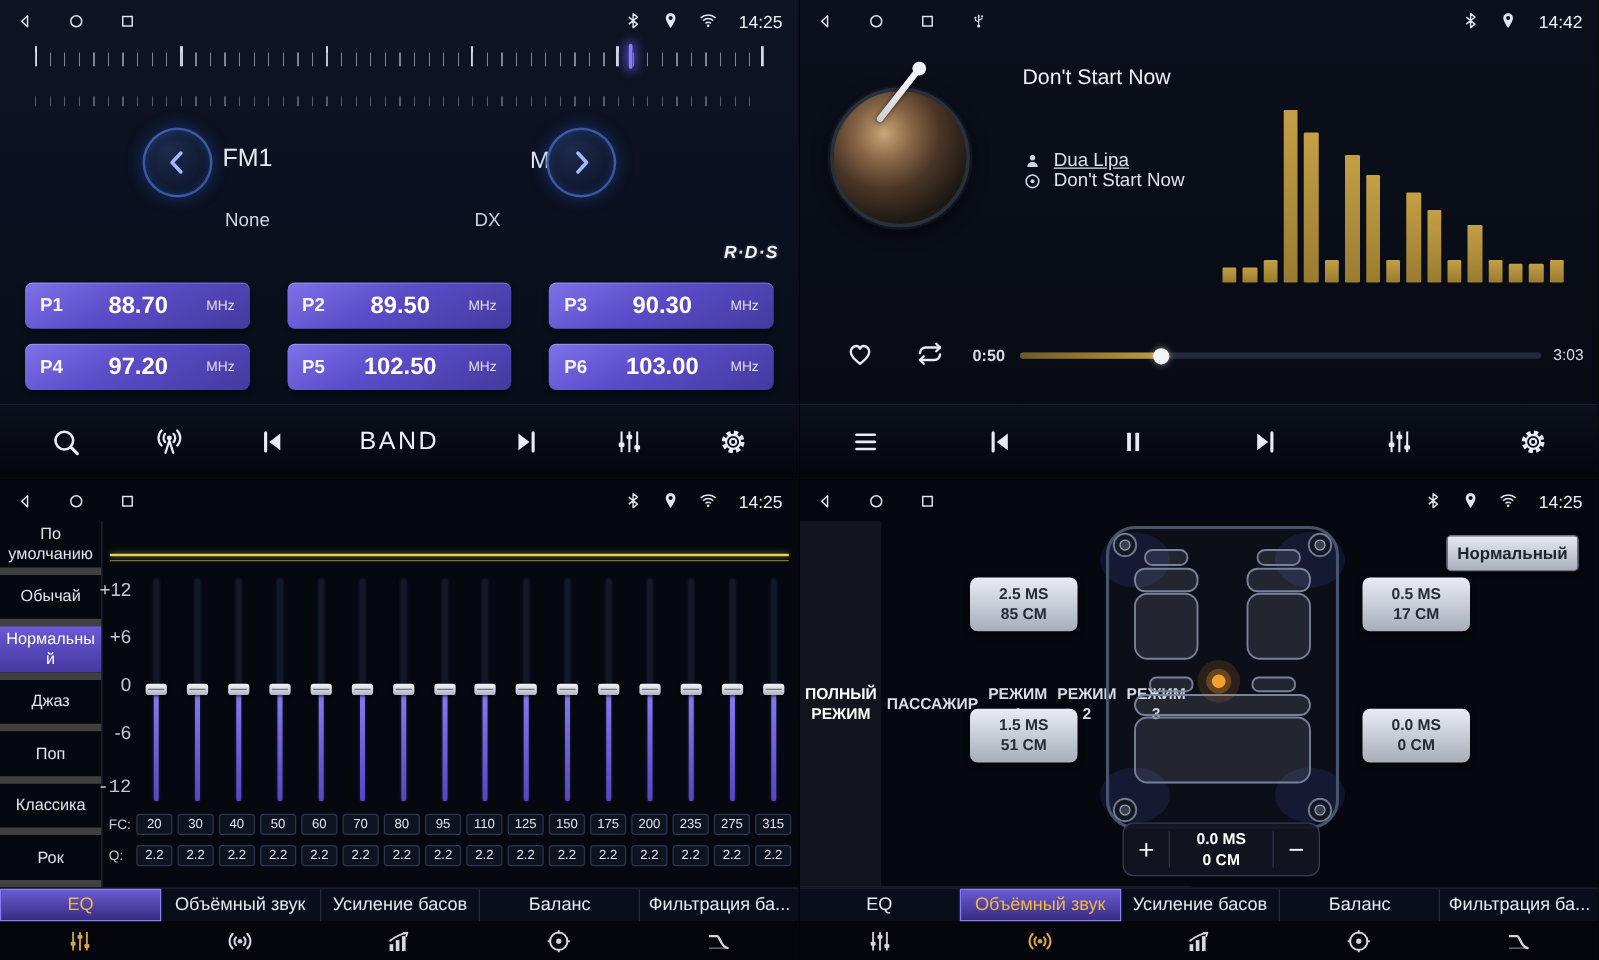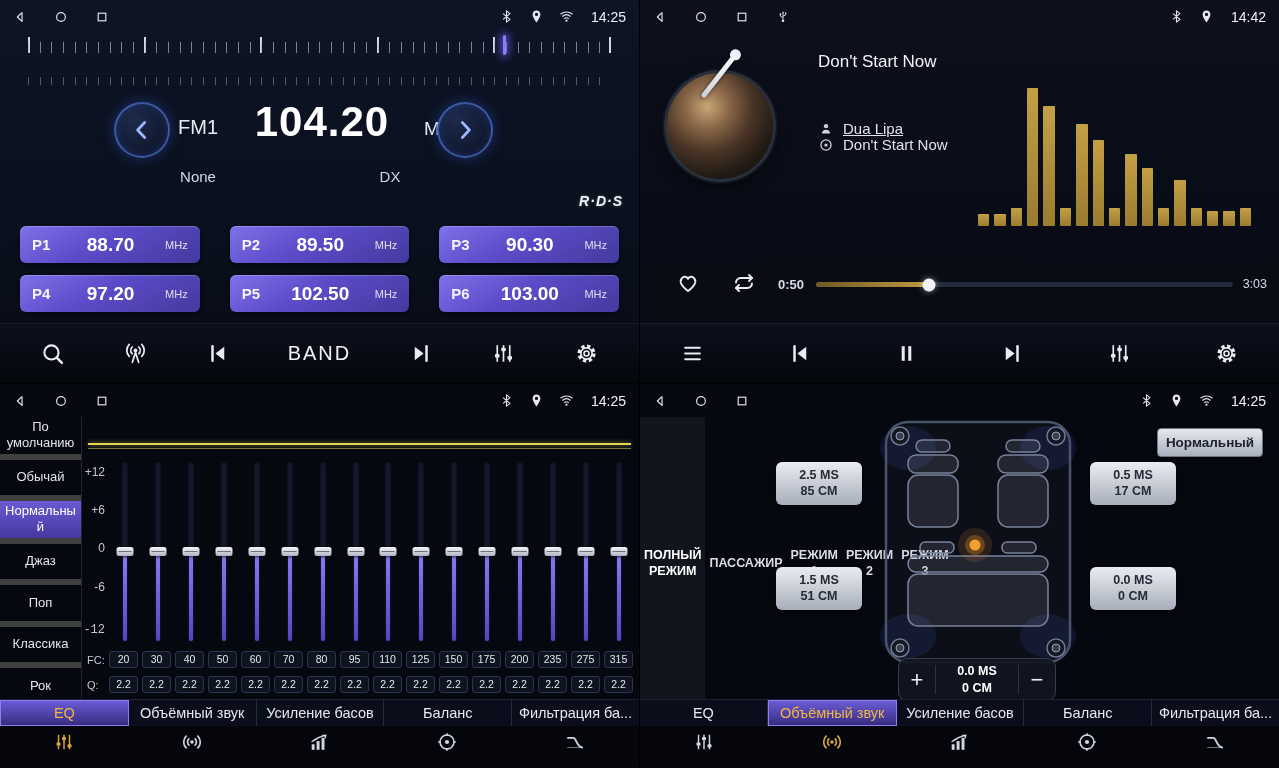--- a/index.html
+++ b/index.html
@@ -80,36 +80,36 @@
 
 
 .eq-presets{position:absolute;left:0;top:33px;bottom:58px;width:82px;display:flex;flex-direction:column;border-right:1px solid #1e2536;}
 .eq-preset{flex:1;display:flex;align-items:center;justify-content:center;text-align:center;font-size:13px;color:#dfe4ee;border-bottom:6px solid #404040;padding:2px 4px;cursor:pointer;line-height:1.25;word-break:break-word;}
 .eq-preset.sel{background:linear-gradient(180deg,#6a5ad6,#45389f);color:#fff;}
 .eq-main{position:absolute;left:82px;right:0;top:33px;bottom:58px;padding-top:2px;}
 .curve-strip{position:relative;height:42px;}
 .curve-line{position:absolute;left:6px;right:8px;top:24px;height:2px;background:#ded655;box-shadow:0 0 5px rgba(220,210,80,.6);}
 .curve-line2{position:absolute;left:6px;right:8px;top:29px;height:1px;background:#7a743a;}
 .slider-row{display:flex;height:182px;}
-.db-gutter{position:relative;width:27px;flex:none;font-size:12px;color:#c2c9d6;}
+.db-gutter{position:relative;width:27px;flex:none;font-size:15px;color:#c2c9d6;}
 .db{position:absolute;right:4px;transform:translateY(-50%);}
 .db:nth-child(1){top:6%;}.db:nth-child(2){top:27%;}.db:nth-child(3){top:48%;}.db:nth-child(4){top:69%;}.db:nth-child(5){top:93%;font-family:Liberation Mono, monospace;}
 .sliders{flex:1;display:flex;padding-right:4px;}
 .sl{flex:1;position:relative;cursor:pointer;}
 .trk{position:absolute;left:50%;transform:translateX(-50%);top:2px;bottom:2px;width:4px;background:#141927;border-radius:2px;box-shadow:0 0 3px rgba(40,70,140,.45);}
 .fil{position:absolute;left:50%;transform:translateX(-50%);bottom:2px;width:4px;background:linear-gradient(180deg,#8a7cf2,#5546c0);border-radius:2px;}
 .ha{position:absolute;left:50%;transform:translateX(-50%);width:17px;height:9px;border-radius:2.5px;background:linear-gradient(180deg,#f4f6fa,#aeb5c2);box-shadow:0 1px 3px rgba(0,0,0,.7);}
 .ha::after{content:'';position:absolute;left:2px;right:2px;top:4px;height:1px;background:#6b7280;}
 .fcq-row{display:flex;align-items:center;margin-top:8px;}
 .fcq-label{width:27px;flex:none;font-size:11px;color:#c2c9d6;padding-left:5px;}
 .fcq-vals{flex:1;display:flex;gap:4px;padding-right:6px;}
 .fcq-box{flex:1;height:17px;line-height:15px;text-align:center;font-size:10.5px;color:#e2e6ee;background:#0e1320;border:1px solid #2c3450;border-radius:3px;}
 
 
-.tabbar{position:absolute;left:0;right:0;bottom:0;height:69px;background:#05070d;}
+.tabbar{position:absolute;left:0;right:0;bottom:0;height:58px;background:#05070d;}
 .tabs{display:flex;height:27px;background:#0a0e1a;border-top:1px solid #1c2335;}
 .tab{flex:1;display:flex;align-items:center;justify-content:center;font-size:14.5px;color:#e4e8f0;border-right:1px solid #222942;cursor:pointer;white-space:nowrap;overflow:hidden;}
 .tab:last-child{border-right:none;}
 .tab.active{background:linear-gradient(180deg,#6a5cd4,#372c82);color:#f0b844;border:1px solid #8d7df2;}
 .tabicons{display:flex;height:31px;background:#04060b;align-items:center;}
 .tabicon{flex:1;display:flex;align-items:center;justify-content:center;color:#d2d7e0;cursor:pointer;}
 .tabicon svg{width:22px;height:22px;}
 .tabicon.active{color:#d9a53e;}
 
 
@@ -285,21 +285,20 @@
       <div class="scale-indicator"></div>
     </div>
     <div class="tuner">
       <button class="round-btn" id="tune-down">
           <svg>
             <use href="#i-chevl"></use>
           </svg>
         </button>
       <span class="band-name">FM1</span>
       <span class="none-lbl">None</span>
-      <span class="big-freq">104.20</span>
       <span class="mhz-lbl">MHz</span>
       <span class="dx-lbl">DX</span>
       <button class="round-btn" id="tune-up">
           <svg>
             <use href="#i-chevr"></use>
           </svg>
         </button>
     </div>
     <div class="rds">R·D·S</div>
     <div class="presets" id="radio-presets">

